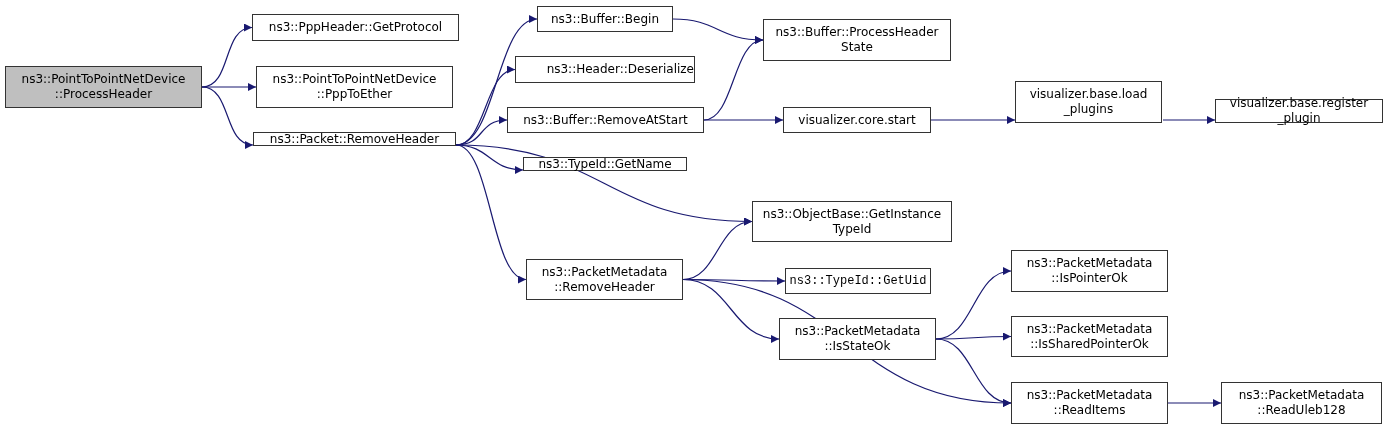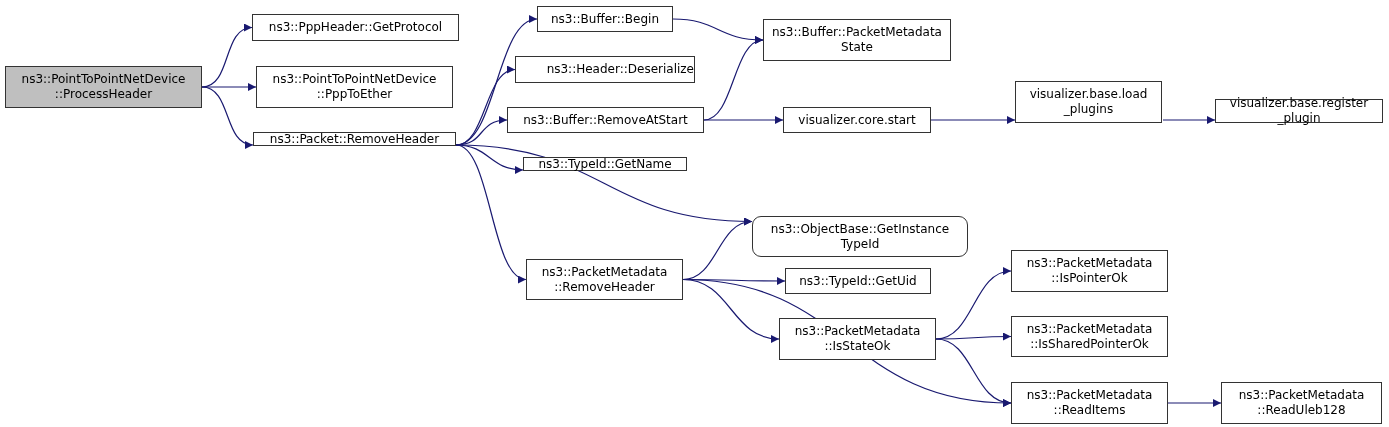--- a/index.html
+++ b/index.html
@@ -68,43 +68,43 @@
     <div class="node" style="left: 515px; top: 56px; width: 180px; height: 27px; align-items: flex-end;">
       <span>ns3::Header::Deserialize</span>
     </div>
     <div class="node" style="left: 507px; top: 107px; width: 197px; height: 26px;">
       <span>ns3::Buffer::RemoveAtStart</span>
     </div>
     <div class="node" style="left: 523px; top: 157px; width: 164px; height: 14px;">
       <span>ns3::TypeId::GetName</span>
     </div>
     <div class="node" style="left: 763px; top: 19px; width: 188px; height: 42px;">
-      <span>ns3::Buffer::PacketMetadata</span>
+      <span>ns3::Buffer::ProcessHeader</span>
       <span>State</span>
     </div>
     <div class="node" style="left: 783px; top: 107px; width: 148px; height: 26px;">
       <span>visualizer.core.start</span>
     </div>
     <div class="node" style="left: 1015px; top: 81px; width: 147px; height: 42px;">
       <span>visualizer.base.load</span>
       <span>_plugins</span>
     </div>
     <div class="node" style="left: 1215px; top: 99px; width: 168px; height: 24px;">
       <span>visualizer.base.register</span>
       <span>_plugin</span>
     </div>
-    <div class="node" style="left: 752px; top: 216px; width: 216px; height: 41px; border-radius: 9px;">
+    <div class="node" style="left: 752px; top: 201px; width: 200px; height: 41px;">
       <span>ns3::ObjectBase::GetInstance</span>
       <span>TypeId</span>
     </div>
     <div class="node" style="left: 526px; top: 259px; width: 157px; height: 41px;">
       <span>ns3::PacketMetadata</span>
       <span>::RemoveHeader</span>
     </div>
-    <div class="node" style="left: 785px; top: 268px; width: 146px; height: 26px;">
+    <div class="node" style="left: 785px; top: 268px; width: 146px; height: 26px; font-family: Liberation Mono, monospace;">
       <span>ns3::TypeId::GetUid</span>
     </div>
     <div class="node" style="left: 779px; top: 318px; width: 157px; height: 42px;">
       <span>ns3::PacketMetadata</span>
       <span>::IsStateOk</span>
     </div>
     <div class="node" style="left: 1011px; top: 250px; width: 157px; height: 42px;">
       <span>ns3::PacketMetadata</span>
       <span>::IsPointerOk</span>
     </div>

